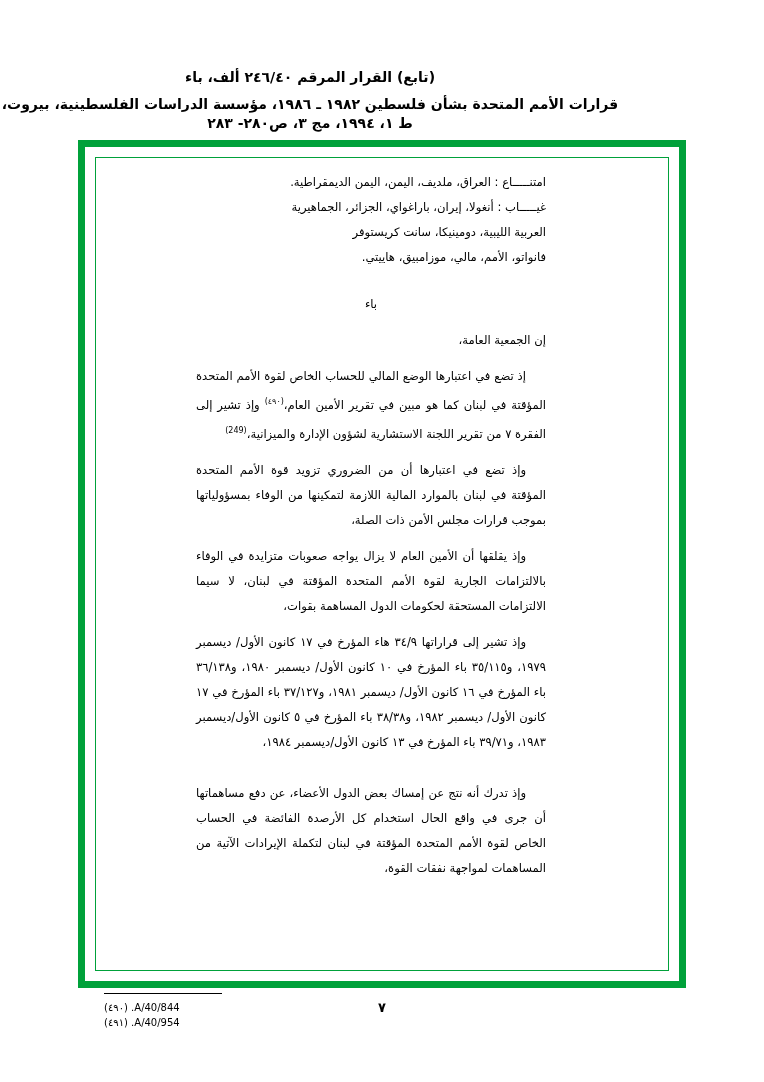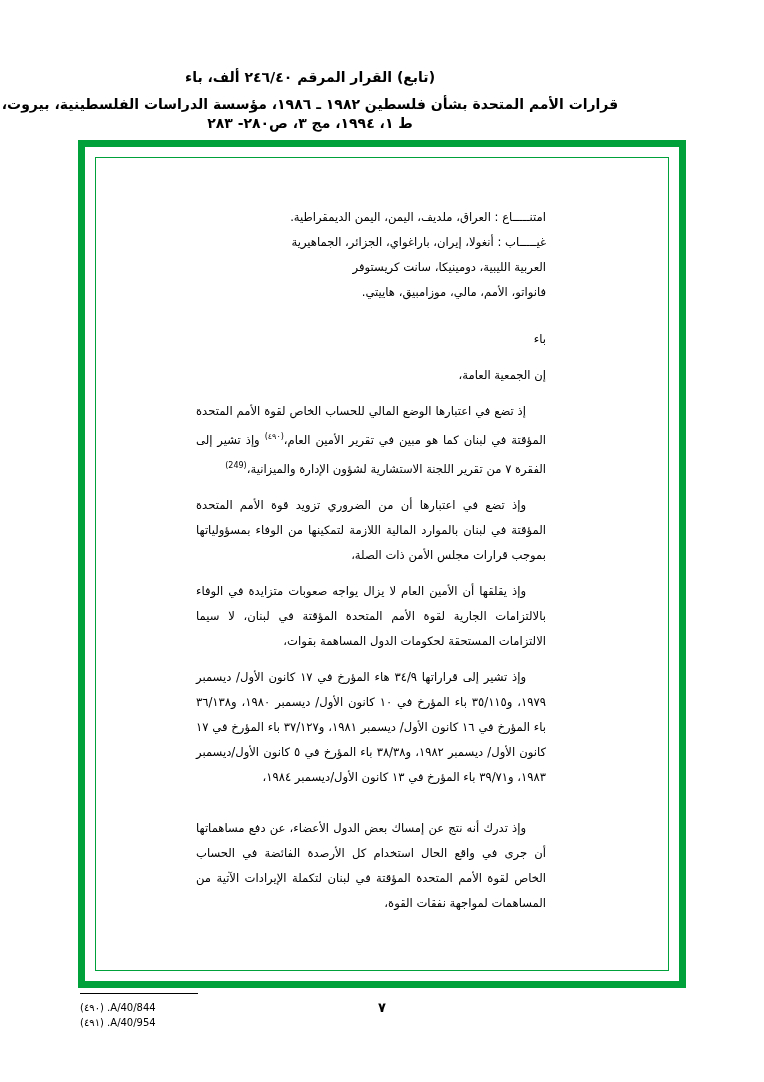--- a/index.html
+++ b/index.html
@@ -76,35 +76,35 @@
     left: 0;
     width: 764px;
     height: 790px;
     box-sizing: border-box;
     padding: 0 218px 0 196px;
     direction: rtl;
     text-align: justify;
     font-family: "DejaVu Sans", sans-serif;
     font-size: 11.6px;
     line-height: 25px;
-    margin-top: 35px;
   }
 
   .para {
     margin: 0 0 0 0;
     text-align: justify;
     text-justify: inter-word;
   }
   .para.spaced {
     margin-top: 11px;
   }
   .para.lead {
     text-indent: 20px;
   }
   .center {
+    text-align: center;
   }
   b, .bold {
     font-weight: normal;
   }
   sup {
     font-size: 8px;
     vertical-align: super;
   }
 
   
@@ -115,21 +115,21 @@
     display: block;
     text-align: justify;
   }
 
   
   .footnotes {
     position: absolute;
     bottom: 52px;
     left: 0;
     width: 764px;
-    padding: 0 0 0 80px;
+    padding: 0 0 0 104px;
     box-sizing: border-box;
     direction: ltr;
     text-align: left;
   }
   .footnote-rule {
     width: 118px;
     height: 1px;
     background: #000;
     margin: 0 0 6px 0;
   }

